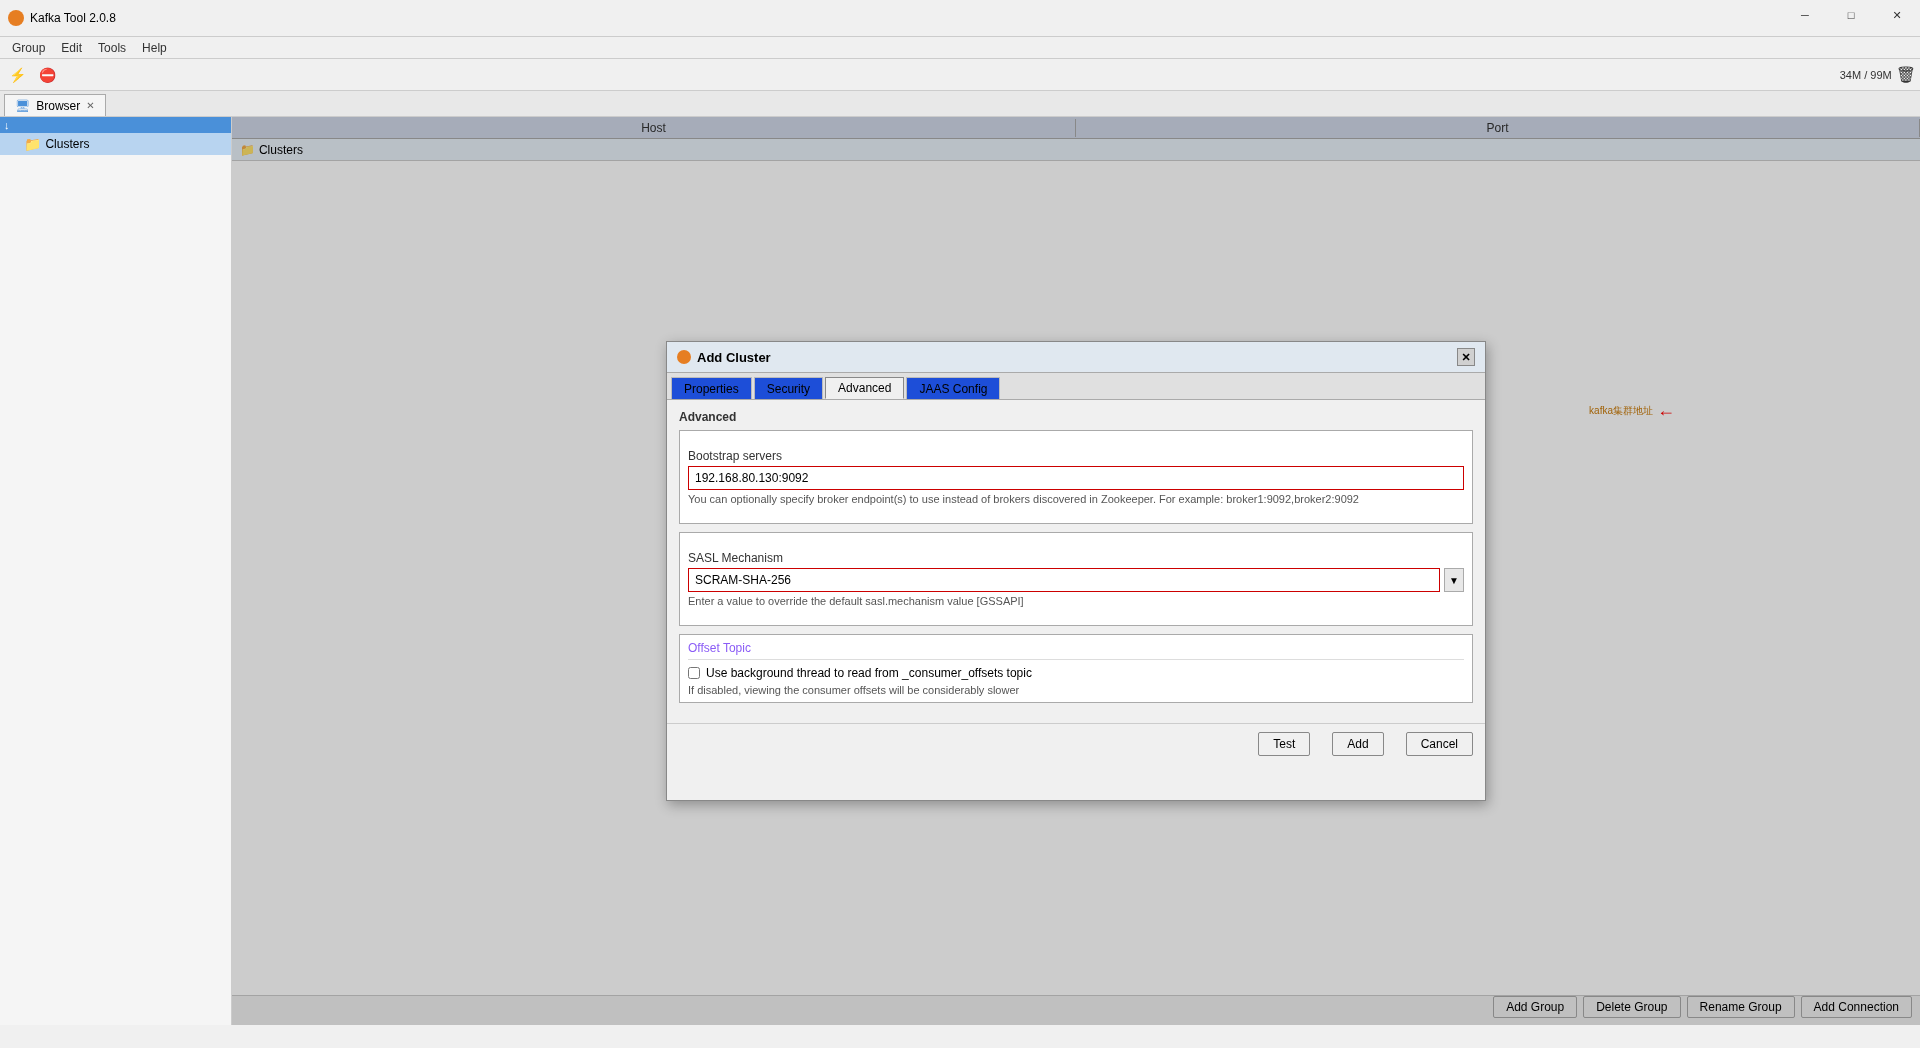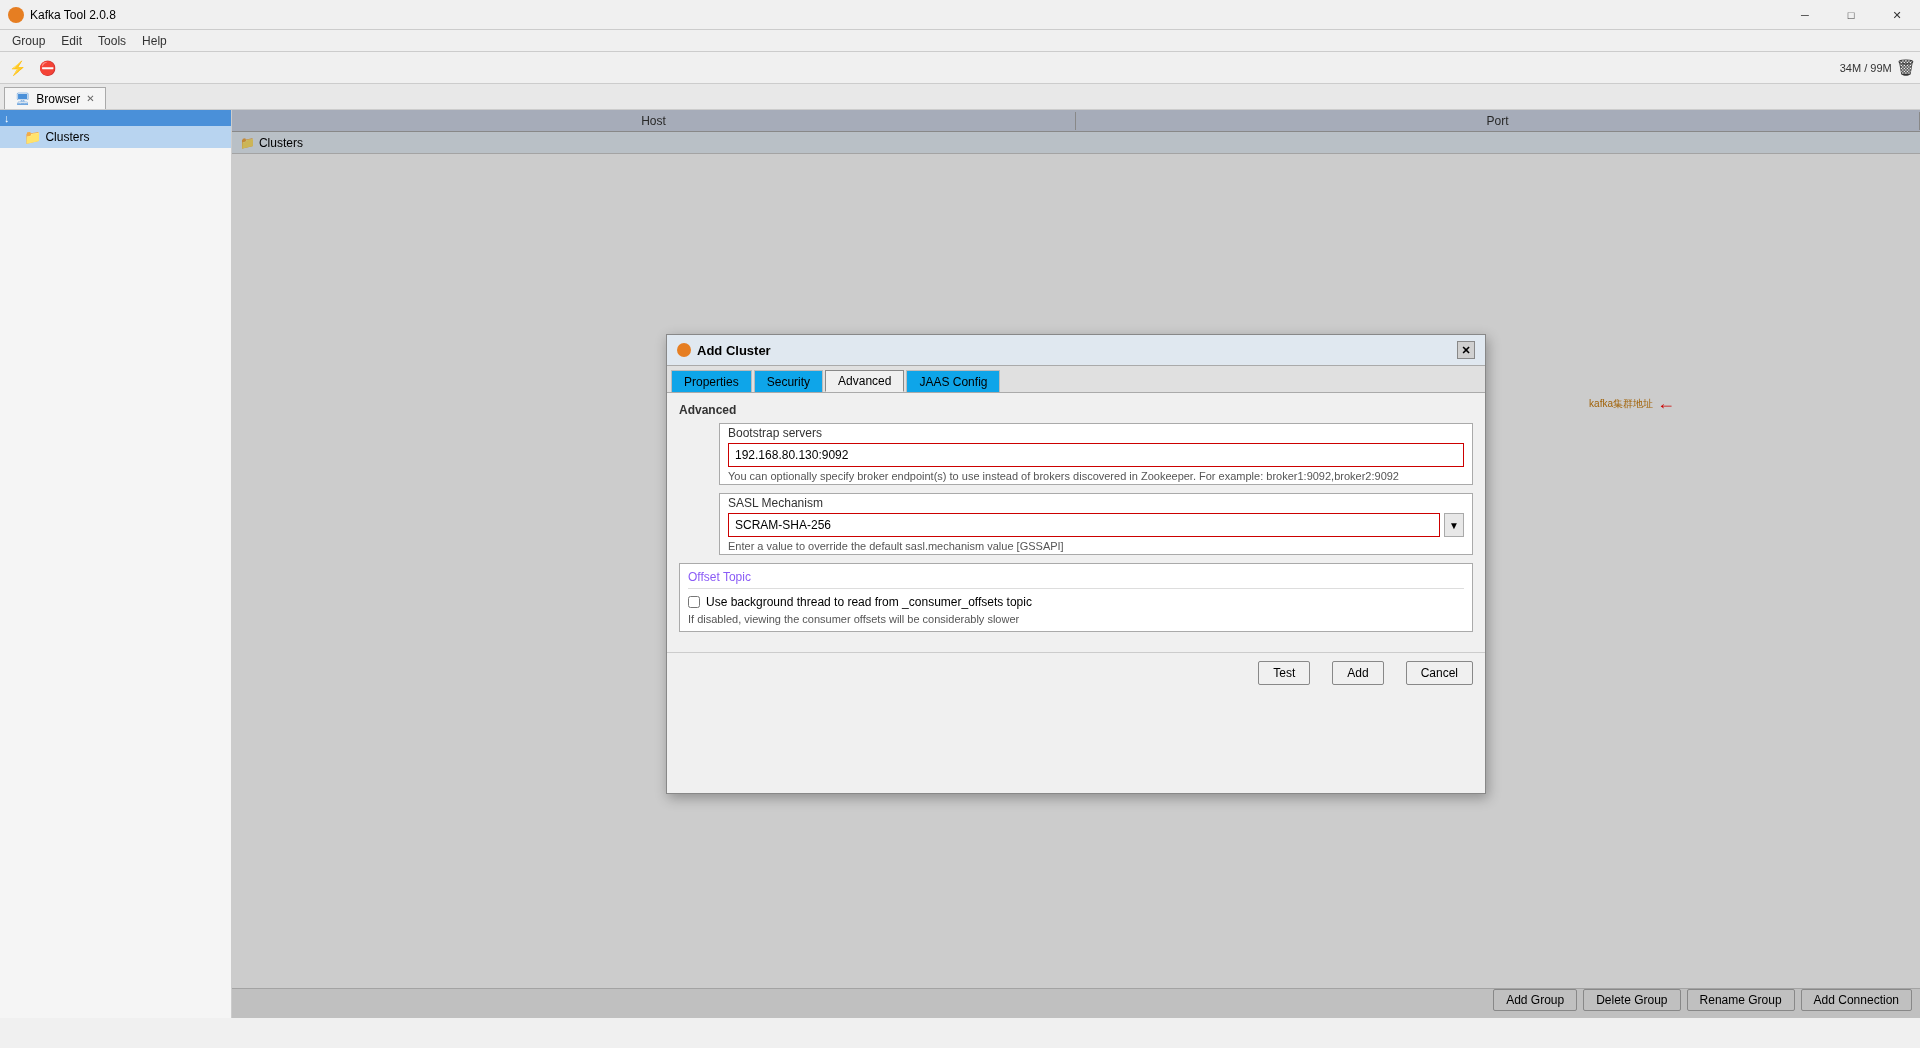--- a/index.html
+++ b/index.html
@@ -9,21 +9,21 @@
       background: #f0f0f0;
       width: 1920px;
       height: 1048px;
       overflow: hidden;
       position: relative;
     }
 
     
     #title-bar {
       background: #f0f0f0;
-      height: 30px;
+      height: 37px;
       display: flex;
       align-items: center;
       padding: 0 8px;
       border-bottom: 1px solid #ccc;
       position: relative;
     }
     #title-bar .app-icon {
       width: 16px;
       height: 16px;
       margin-right: 6px;
@@ -287,21 +287,21 @@
     #dialog-tab-bar {
       display: flex;
       background: #e0e0e0;
       padding: 4px 4px 0;
       gap: 2px;
       border-bottom: 1px solid #aaa;
     }
     .dialog-tab {
       padding: 3px 12px;
       font-size: 12px;
-      background: #0ea5e9;
+      background: #1d4ed8;
       border: 1px solid #bbb;
       border-bottom: none;
       cursor: pointer;
       height: 22px;
       display: flex;
       align-items: center;
     }
     .dialog-tab.active {
       background: #f0f0f0;
       border-color: #888;
@@ -414,24 +414,23 @@
       font-size: 14px;
       color: #cc0000;
     }
     .annotation-arrow {
       font-size: 20px;
       color: #cc0000;
     }
 
     .fieldset-like {
       border: 1px solid #aaa;
-      padding: 2px 8px;
+      padding: 18px 8px;
       margin-bottom: 8px;
       background: white;
-      margin-left: 40px;
     }
 
     .fieldset-like-offset {
       border: 1px solid #aaa;
       padding: 6px 8px;
       background: white;
       margin-bottom: 0;
     }
   </style>
 </head>

